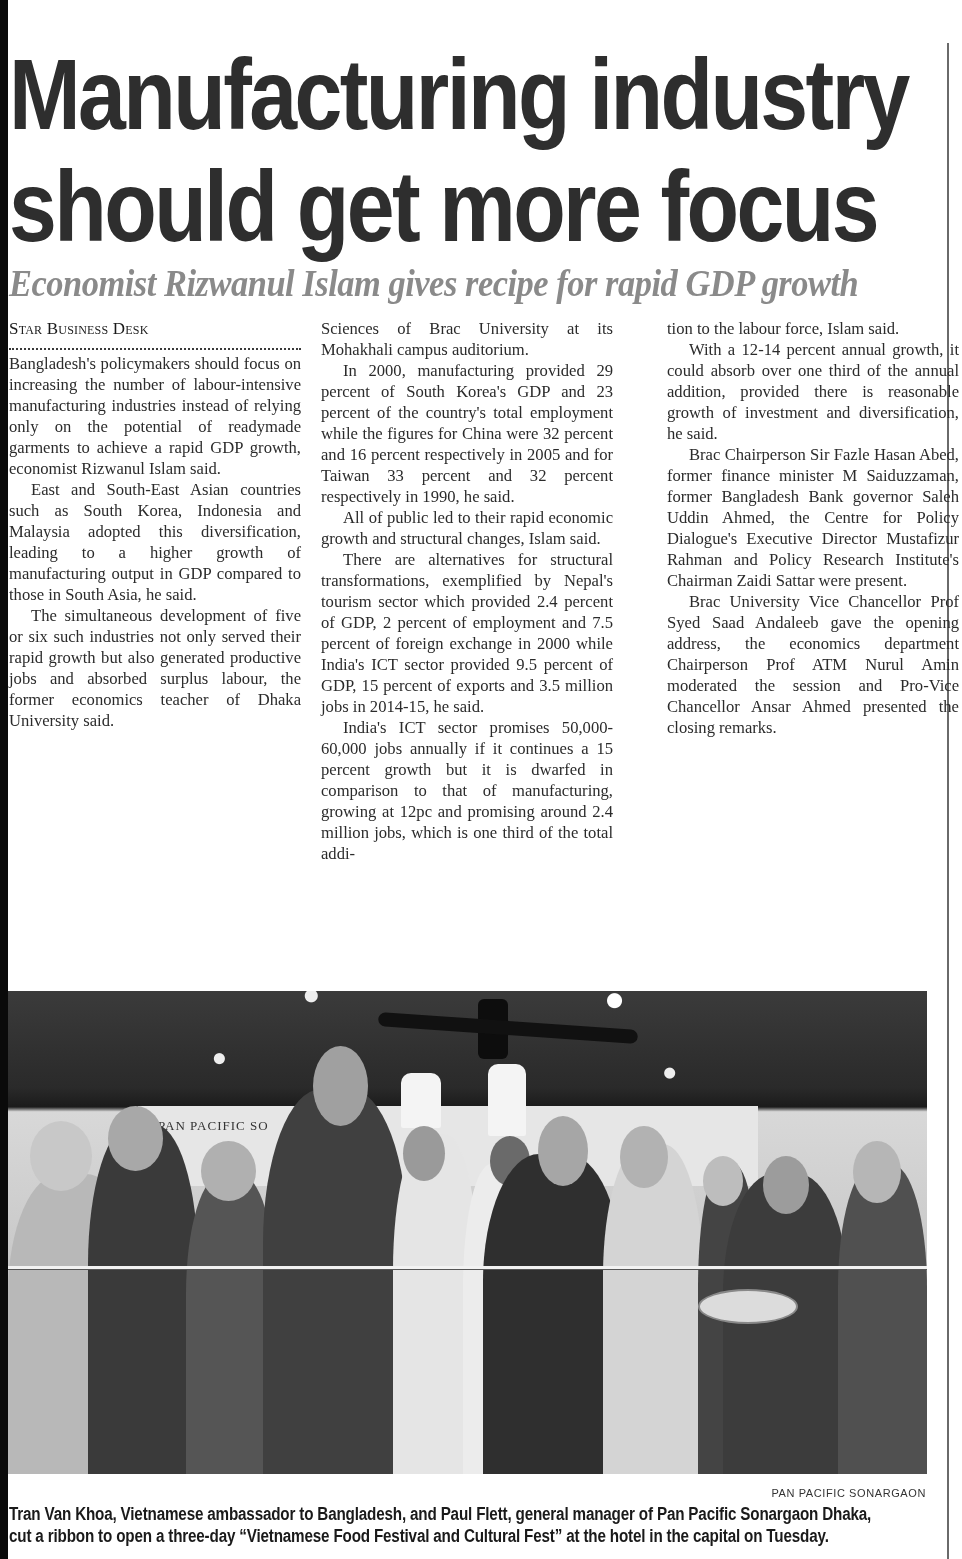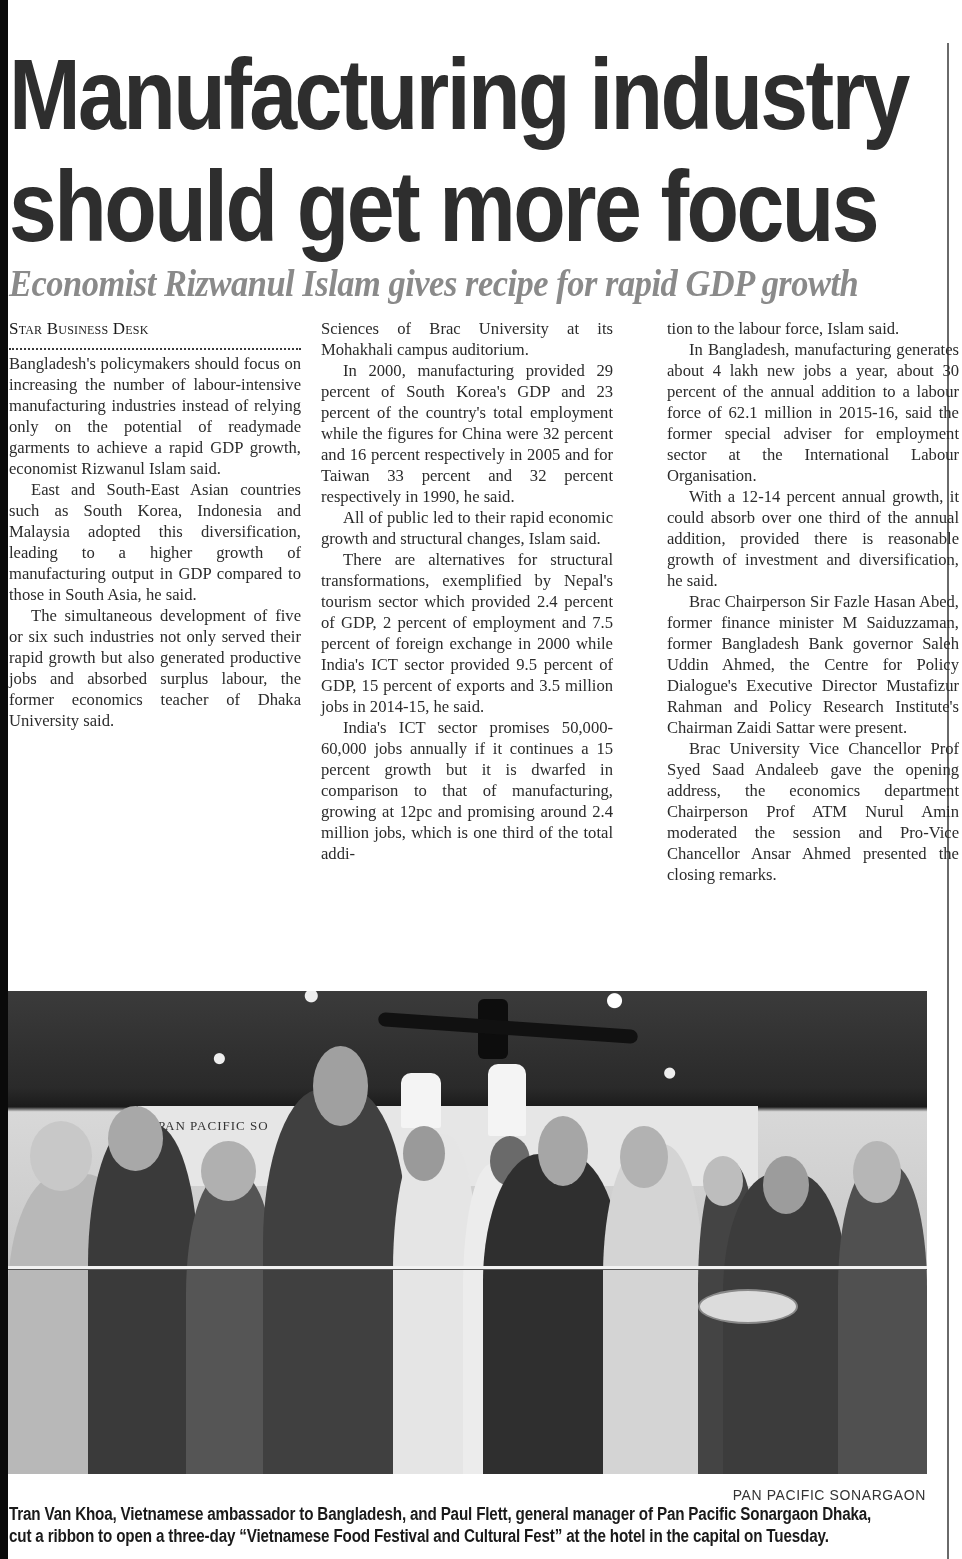--- a/index.html
+++ b/index.html
@@ -71,21 +71,21 @@
     position: absolute; left: 150px; top: 127px;
     font-family: "Liberation Serif", serif; font-size: 13px; letter-spacing: 1px; color: #333;
   }
   .photo .ribbon { position: absolute; left: 0; top: 275px; width: 919px; height: 3px; background: #f2f2f2; box-shadow: 0 1px 0 #555; }
   .person { position: absolute; bottom: 0; border-radius: 40% 40% 0 0; }
   .head { position: absolute; border-radius: 50%; background: #bdbdbd; }
   .hat { position: absolute; background: #f4f4f4; border-radius: 10px 10px 2px 2px; }
 
   .photo-credit {
     position: absolute; right: 36px; top: 1487px;
-    font-family: "Liberation Sans", "DejaVu Sans", sans-serif; font-size: 14px; letter-spacing: 0.6px; color: #333;
+    font-family: "Liberation Sans", "DejaVu Sans", sans-serif; font-size: 11px; letter-spacing: 0.6px; color: #333;
   }
   .caption {
     position: absolute; left: 9px; top: 1503px; width: 935px;
     font-family: "Liberation Sans", "DejaVu Sans", sans-serif; font-weight: bold;
     font-size: 17.5px; line-height: 22px; color: #1a1a1a;
     transform: scaleX(0.87); transform-origin: left top; white-space: nowrap; letter-spacing: -0.2px;
   }
   .caption span { display: block; }
 </style>
 </head>
@@ -111,21 +111,20 @@
   </div>
   <div class="col col-2">
     <p class="no-indent">Sciences of Brac University at its Mohakhali campus auditorium.</p>
     <p>In 2000, manufacturing provided 29 percent of South Korea's GDP and 23 percent of the country's total employment while the figures for China were 32 percent and 16 percent respectively in 2005 and for Taiwan 33 percent and 32 percent respectively in 1990, he said.</p>
     <p>All of public led to their rapid economic growth and structural changes, Islam said.</p>
     <p>There are alternatives for structural transformations, exemplified by Nepal's tourism sector which provided 2.4 percent of GDP, 2 percent of employment and 7.5 percent of foreign exchange in 2000 while India's ICT sector provided 9.5 percent of GDP, 15 percent of exports and 3.5 million jobs in 2014-15, he said.</p>
     <p>India's ICT sector promises 50,000-60,000 jobs annually if it continues a 15 percent growth but it is dwarfed in comparison to that of manufacturing, growing at 12pc and promising around 2.4 million jobs, which is one third of the total addi-</p>
   </div>
   <div class="col col-3">
     <p class="no-indent">tion to the labour force, Islam said.</p>
-    <p>In Bangladesh, manufacturing generates about 4 lakh new jobs a year, about 30 percent of the annual addition to a labour force of 62.1 million in 2015-16, said the former special adviser for employment sector at the International Labour Organisation.</p>
     <p>With a 12-14 percent annual growth, it could absorb over one third of the annual addition, provided there is reasonable growth of investment and diversification, he said.</p>
     <p>Brac Chairperson Sir Fazle Hasan Abed, former finance minister M Saiduzzaman, former Bangladesh Bank governor Saleh Uddin Ahmed, the Centre for Policy Dialogue's Executive Director Mustafizur Rahman and Policy Research Institute's Chairman Zaidi Sattar were present.</p>
     <p>Brac University Vice Chancellor Prof Syed Saad Andaleeb gave the opening address, the economics department Chairperson Prof ATM Nurul Amin moderated the session and Pro-Vice Chancellor Ansar Ahmed presented the closing remarks.</p>
   </div>
 </div>
 
 <div class="photo">
   <div class="fan-hub"></div>
   <div class="ceiling-fan"></div>
   <div class="banner"></div>

